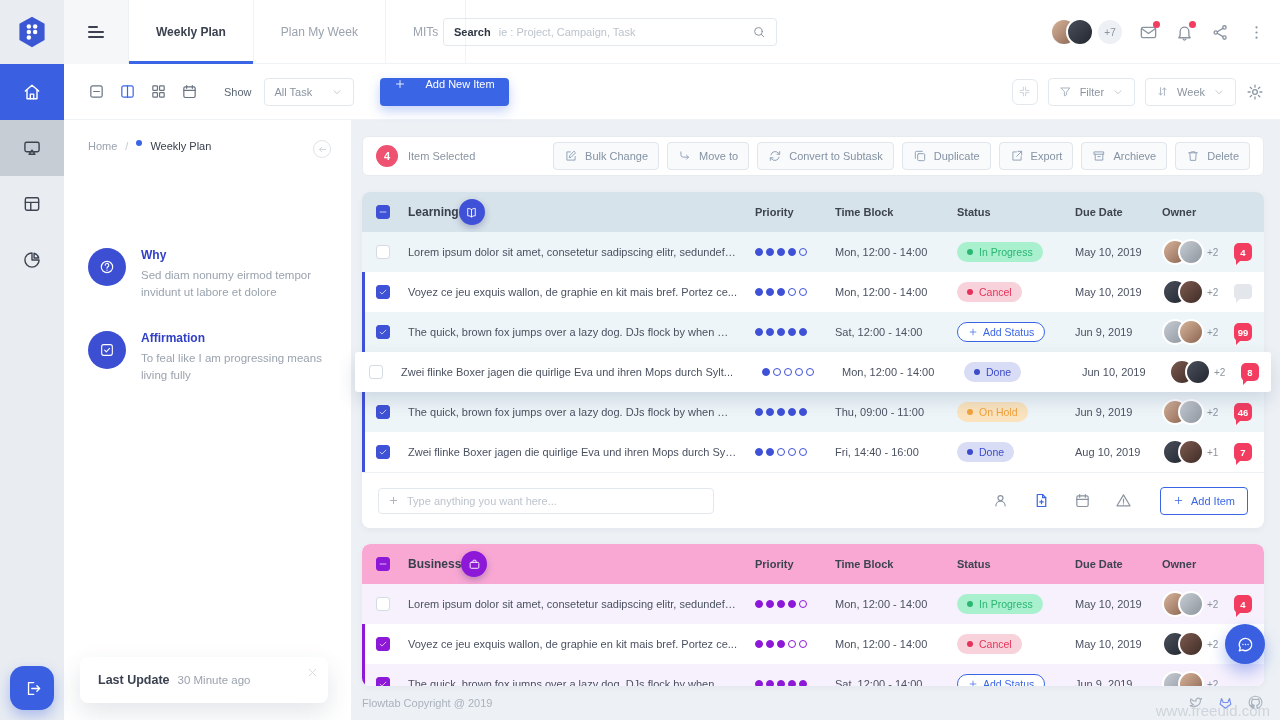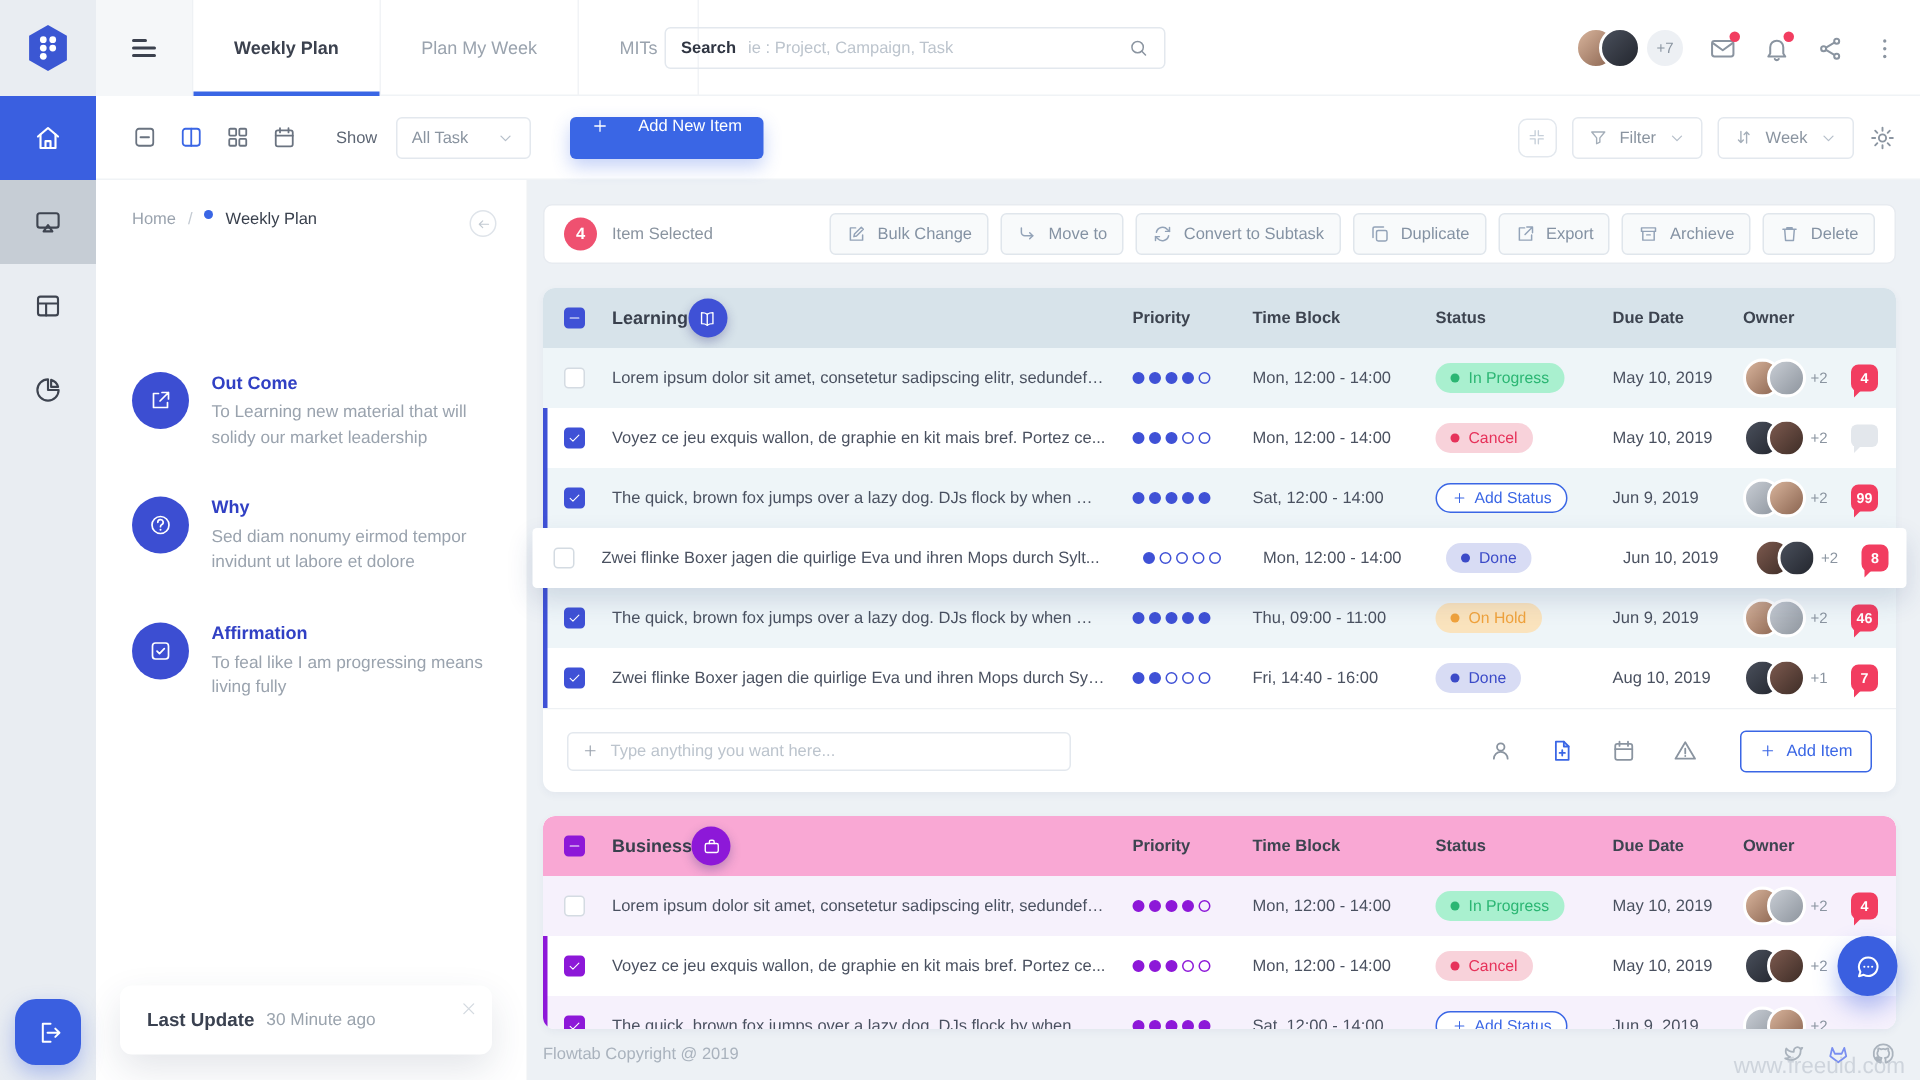--- a/index.html
+++ b/index.html
@@ -363,32 +363,20 @@
       <span class="crumb-back" id="back-slot">
           <svg class="ic" style="width:11px;height:11px" viewBox="0 0 24 24" fill="none" stroke="currentColor" stroke-width="1.7" stroke-linecap="round" stroke-linejoin="round">
             <path d="M19 12H5.5M10.5 7L5.5 12l5 5"></path>
           </svg>
         </span>
     </div>
     <div class="goals" id="goals">
         <div class="goal">
           <span class="goal-ic">
             <svg class="ic" viewBox="0 0 24 24" fill="none" stroke="currentColor" stroke-width="1.7" stroke-linecap="round" stroke-linejoin="round">
-              <path d="M10 5H5v14h14v-5"></path>
-              <path d="M13.5 4H20v6.5M20 4l-8.5 8.5"></path>
-            </svg>
-          </span>
-          <span>
-            <div class="goal-title">Out Come</div>
-            <div class="goal-desc">To Learning new material that will solidy our market leadership</div>
-          </span>
-        </div>
-        <div class="goal">
-          <span class="goal-ic">
-            <svg class="ic" viewBox="0 0 24 24" fill="none" stroke="currentColor" stroke-width="1.7" stroke-linecap="round" stroke-linejoin="round">
               <circle cx="12" cy="12" r="8.5"></circle>
               <path d="M9.3 9.3a2.7 2.7 0 1 1 3.8 2.5c-.9.4-1.1 1-1.1 1.9"></path>
               <circle cx="12" cy="16.8" r="1" fill="currentColor" stroke="none"></circle>
             </svg>
           </span>
           <span>
             <div class="goal-title">Why</div>
             <div class="goal-desc">Sed diam nonumy eirmod tempor invidunt ut labore et dolore</div>
           </span>
         </div>

